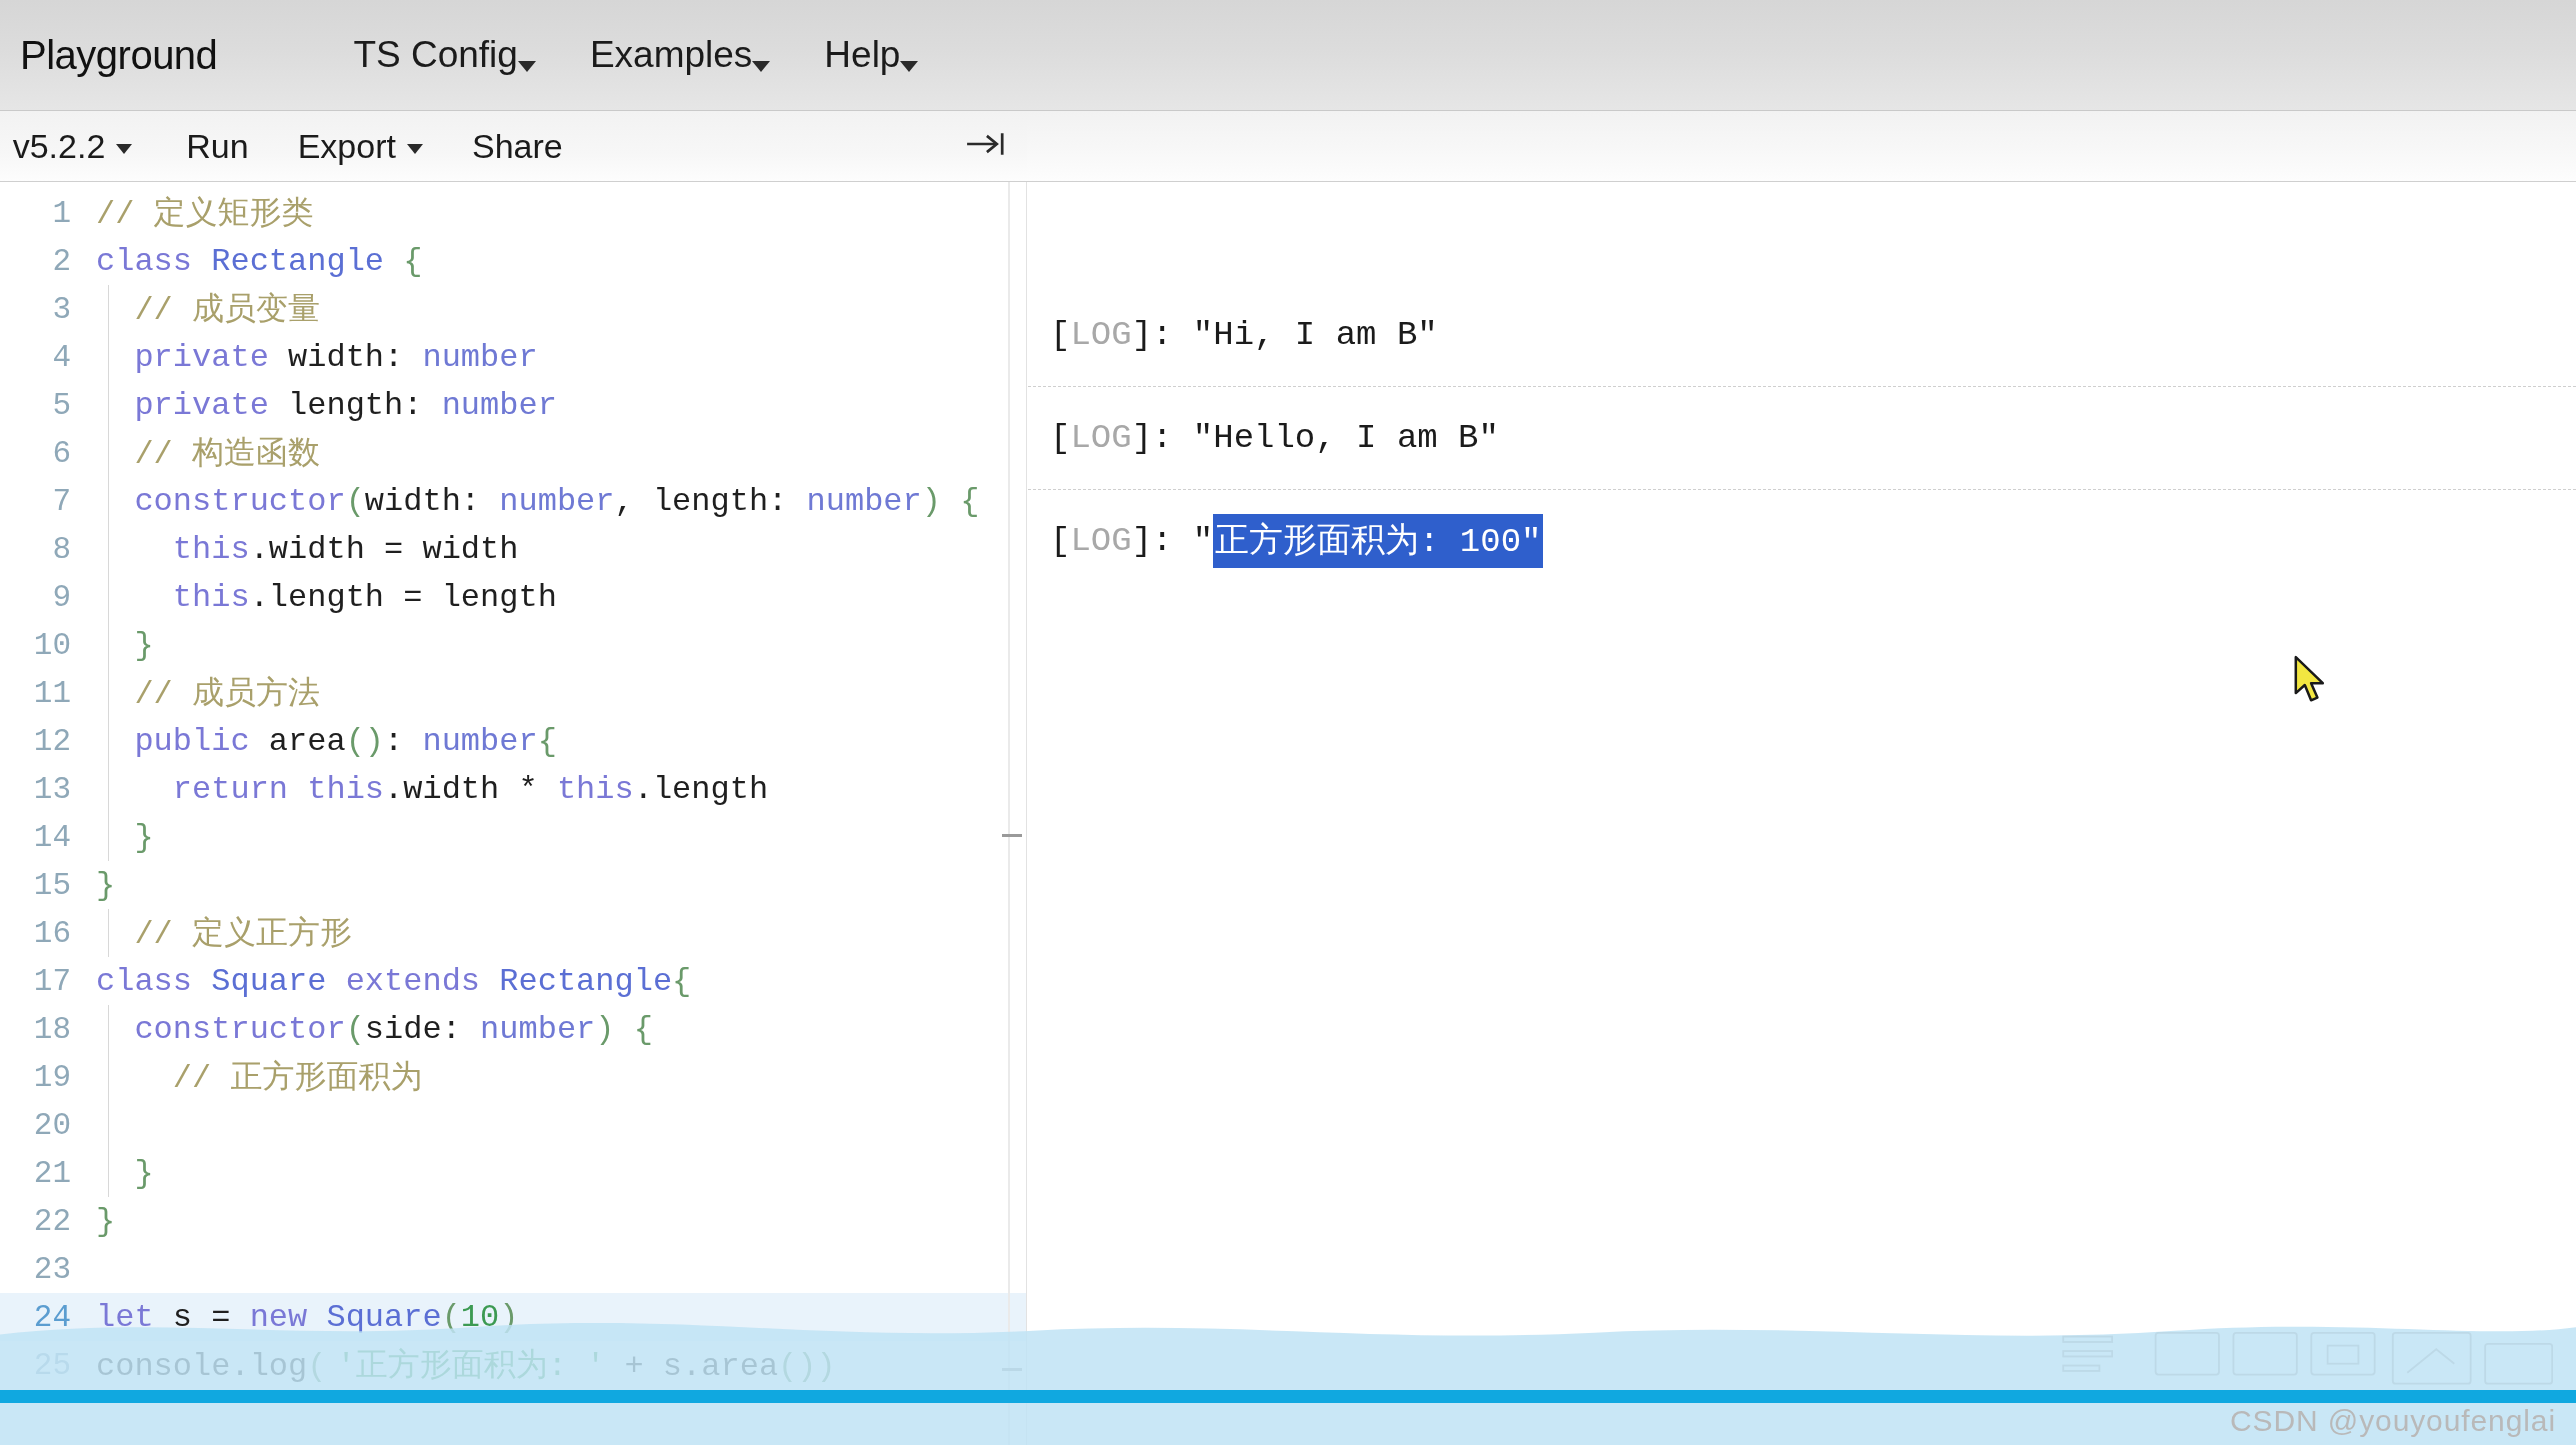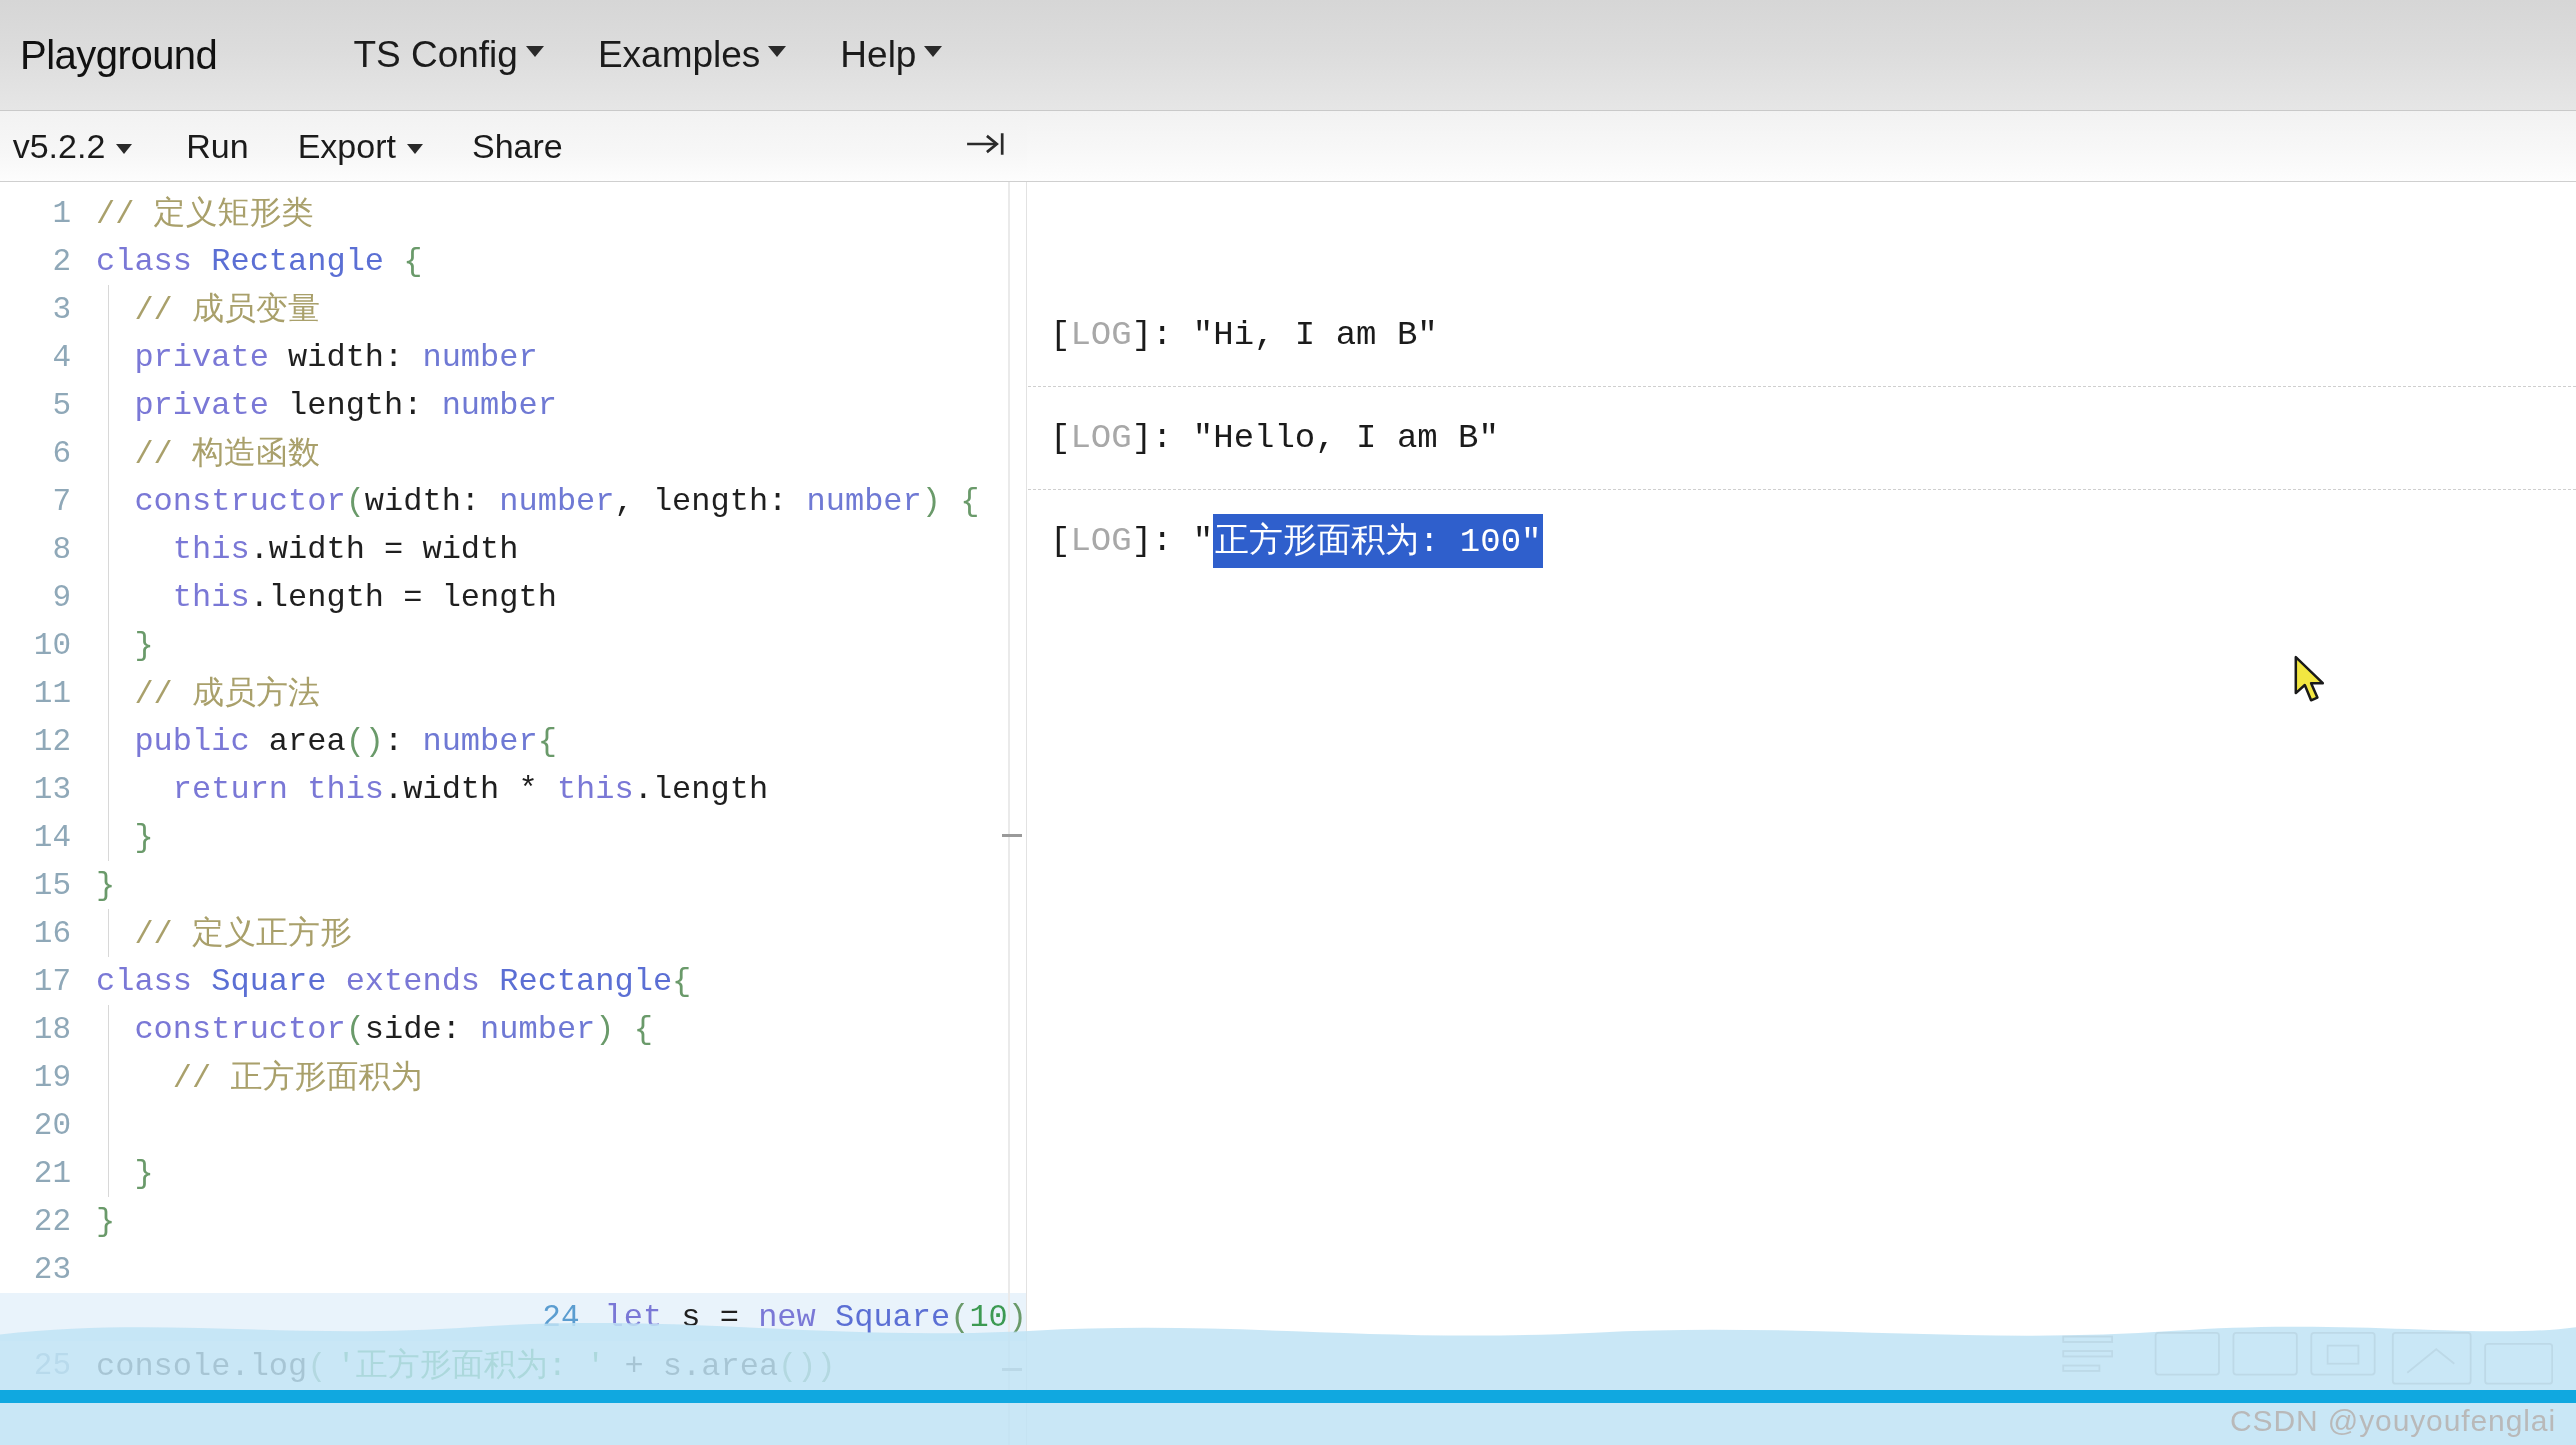--- a/index.html
+++ b/index.html
@@ -37,22 +37,22 @@
     white-space: nowrap;
   }
   .nav-links {
     display: flex;
     align-items: center;
     margin-left: 136px;
     gap: 54px;
   }
   .nav-item {
     display: flex;
-    align-items: center;
-    gap: 8px;
+    align-items: flex-end;
+    gap: 0;
     font-size: 37px;
     color: #1b1b1b;
     white-space: nowrap;
     cursor: pointer;
   }
   .caret {
     display: inline-block;
     width: 0; height: 0;
     border-left: 9px solid transparent;
     border-right: 9px solid transparent;
@@ -140,21 +140,21 @@
   }
   .line {
     position: relative;
     height: 48px;
     display: flex;
     align-items: center;
     white-space: pre;
     font-family: "Liberation Mono", "DejaVu Sans Mono", monospace;
     font-size: 32px;
   }
-  .line.active { background: #e9f3fb; justify-content: flex-end; }
+  .line.active { background: #e9f3fb; }
   .ln {
     width: 71px;
     text-align: right;
     color: #8fa8b8;
     font-family: "Liberation Mono", "DejaVu Sans Mono", monospace;
     font-size: 31px;
     flex: none;
     user-select: none;
   }
   .line.active .ln { color: #5b9dd0; }

